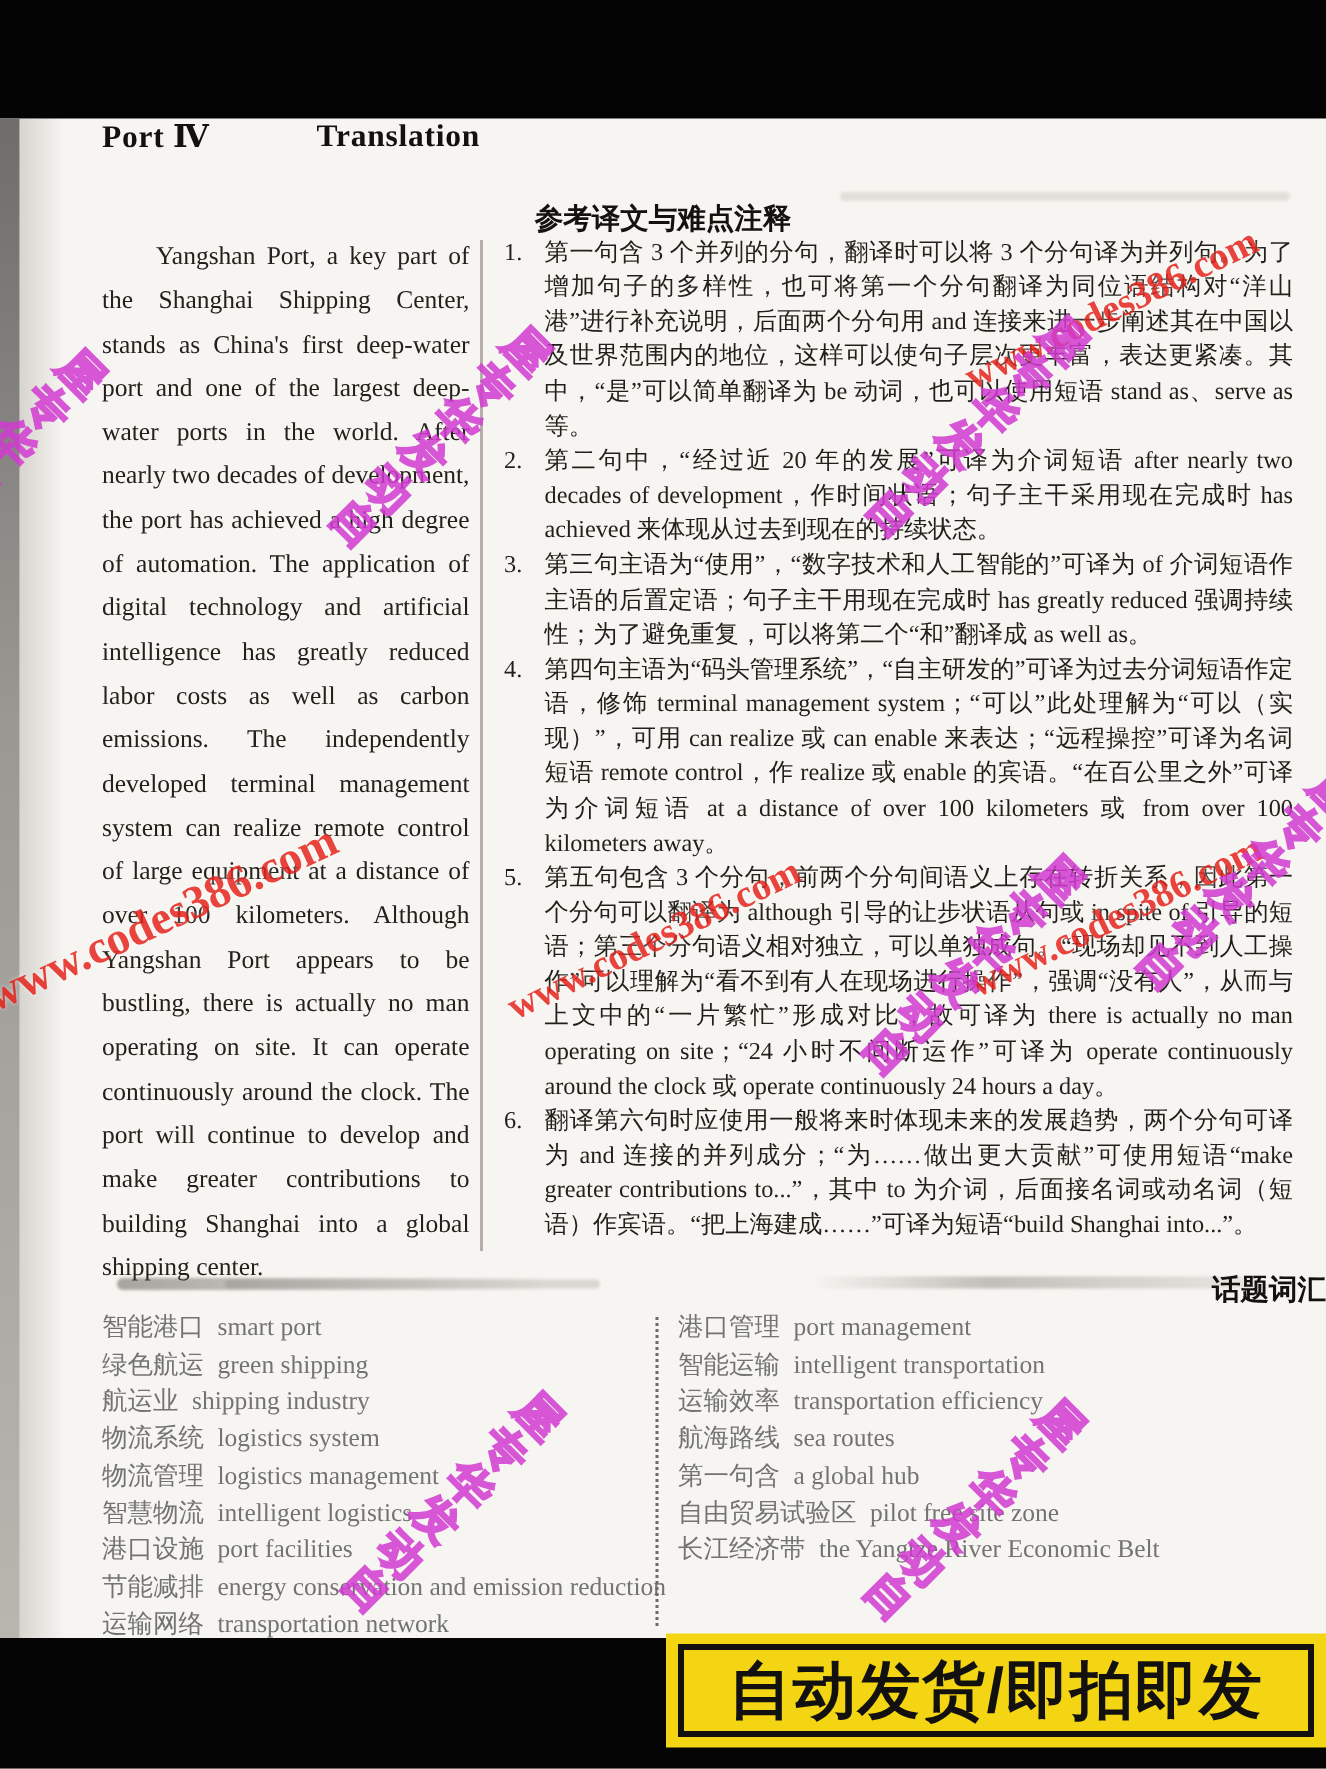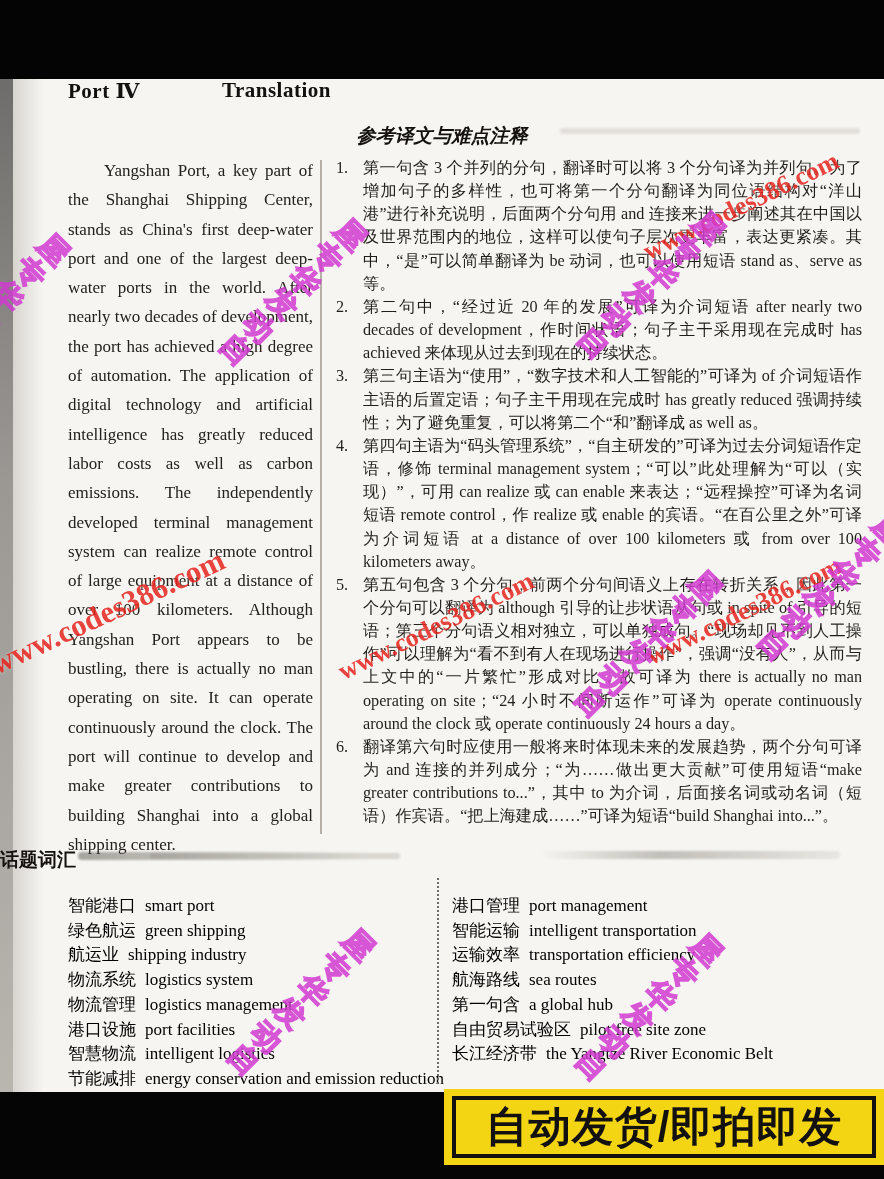--- a/index.html
+++ b/index.html
@@ -12,27 +12,27 @@
   .bottom-bar{position:absolute;left:0;top:1092px;width:884px;height:87px;background:#050505;}
   .left-strip{position:absolute;left:0;top:79px;width:13px;height:1013px;
     background:linear-gradient(to bottom,#6f6d6b,#9b9894 40%,#b9b5af);}
   .page-shade{position:absolute;left:13px;top:79px;width:30px;height:1013px;
     background:linear-gradient(to right,rgba(120,115,108,.25),rgba(120,115,108,0));}
 
   
   .part-header{position:absolute;left:68px;top:78px;width:500px;height:26px;
     font-weight:bold;font-size:21px;letter-spacing:.5px;color:#121110;}
   .part-label{position:absolute;left:0;top:0;}
-  .part-title{position:absolute;left:154px;top:0;}
-
-  
-  .ref-title{position:absolute;left:0;top:123px;width:884px;text-align:center;
+  .part-title{position:absolute;left:143px;top:0;}
+
+  
+  .ref-title{position:absolute;left:0;top:133px;width:884px;text-align:center;
     font-family:"Liberation Sans","DejaVu Sans",sans-serif;
-    font-weight:bold;font-size:19px;color:#14110e;font-style:italic;}
-  .topic-title-row{position:absolute;left:0;top:847px;width:884px;text-align:left;
+    font-weight:bold;font-size:19px;color:#14110e;}
+  .topic-title-row{position:absolute;left:0;top:847px;width:884px;text-align:right;
     font-family:"Liberation Sans","DejaVu Sans",sans-serif;
     font-weight:bold;font-size:19px;color:#14110e;}
 
   
   .smudge{position:absolute;border-radius:4px;filter:blur(1px);}
   .smudge.s1{left:78px;top:852px;width:290px;height:8px;
     background:linear-gradient(to right,rgba(70,66,60,.45),rgba(70,66,60,.15) 70%,rgba(70,66,60,0));}
   .smudge.s2{left:150px;top:853px;width:250px;height:6px;background:rgba(90,85,78,.18);}
   .smudge.s3{left:540px;top:851px;width:300px;height:8px;
     background:linear-gradient(to right,rgba(70,66,60,0),rgba(70,66,60,.3) 40%,rgba(70,66,60,.08));}
@@ -42,21 +42,21 @@
   .col-left{position:absolute;left:68px;top:156px;width:245px;}
   .col-left p{margin:0;font-size:17px;line-height:29.3px;text-align:justify;
     text-indent:36px;color:#24211d;}
   .col-divider{position:absolute;left:320px;top:160px;width:2px;height:674px;background:#b5afa7;}
   .col-right{position:absolute;left:336px;top:157px;width:526px;}
   .note{position:relative;padding-left:27px;font-size:16.2px;line-height:23.15px;
     text-align:justify;color:#221f1b;}
   .note-num{position:absolute;left:0;top:0;}
 
   
-  .vocab-col{position:absolute;top:894px;font-size:17px;color:#000000;}
+  .vocab-col{position:absolute;top:873px;font-size:17px;color:#737373;}
   .vocab-left{left:68px;width:368px;}
   .vocab-right{left:452px;width:412px;}
   .vocab-item{line-height:24.7px;white-space:nowrap;}
   .vocab-item .en{margin-left:9px;}
   .vocab-divider{position:absolute;left:437px;top:878px;height:206px;width:0;
     border-left:2px dotted #6e6a64;}
 
   
   .banner{position:absolute;left:444px;top:1089px;width:440px;height:76px;
     background:#f4d513;box-sizing:border-box;padding:7px 8px;}
@@ -140,22 +140,22 @@
   <div class="smudge s2"></div>
   <div class="smudge s3"></div>
   <div class="topic-title-row">话题词汇</div>
 
   <div class="vocab-col vocab-left">
     <div class="vocab-item"><span class="cn">智能港口</span><span class="en">smart port</span></div>
     <div class="vocab-item"><span class="cn">绿色航运</span><span class="en">green shipping</span></div>
     <div class="vocab-item"><span class="cn">航运业</span><span class="en">shipping industry</span></div>
     <div class="vocab-item"><span class="cn">物流系统</span><span class="en">logistics system</span></div>
     <div class="vocab-item"><span class="cn">物流管理</span><span class="en">logistics management</span></div>
+    <div class="vocab-item"><span class="cn">智慧物流</span><span class="en">intelligent logistics</span></div>
     <div class="vocab-item"><span class="cn">港口设施</span><span class="en">port facilities</span></div>
-    <div class="vocab-item"><span class="cn">智慧物流</span><span class="en">intelligent logistics</span></div>
     <div class="vocab-item"><span class="cn">节能减排</span><span class="en">energy conservation and emission reduction</span></div>
     <div class="vocab-item"><span class="cn">运输网络</span><span class="en">transportation network</span></div>
   </div>
 
   <div class="vocab-divider"></div>
 
   <div class="vocab-col vocab-right">
     <div class="vocab-item"><span class="cn">港口管理</span><span class="en">port management</span></div>
     <div class="vocab-item"><span class="cn">智能运输</span><span class="en">intelligent transportation</span></div>
     <div class="vocab-item"><span class="cn">运输效率</span><span class="en">transportation efficiency</span></div>

